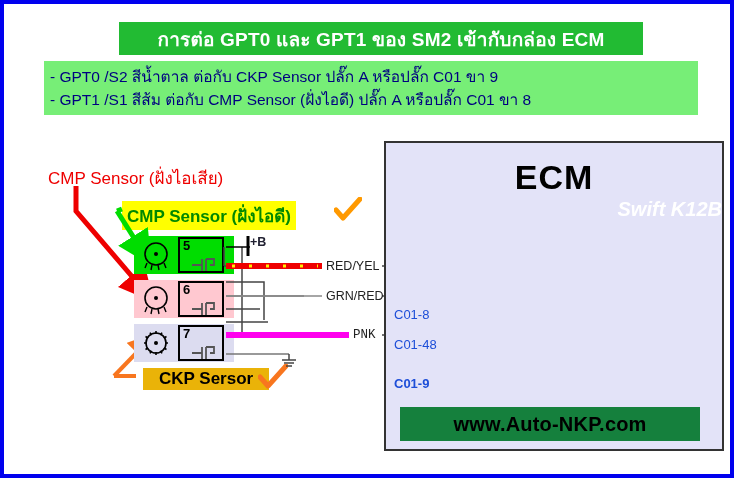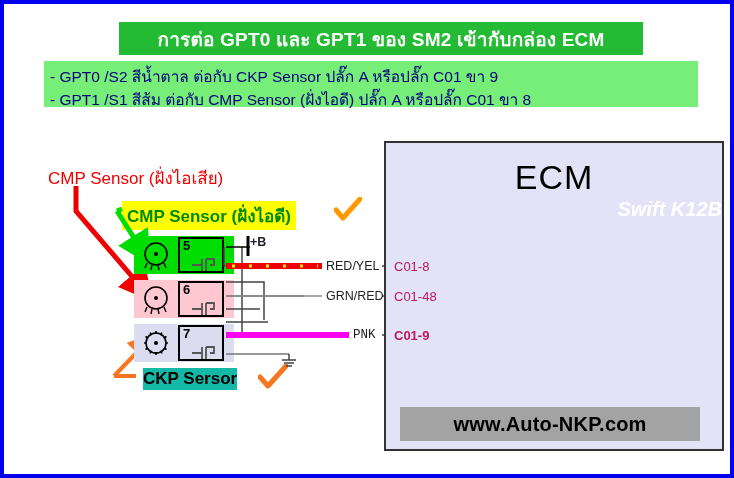--- a/index.html
+++ b/index.html
@@ -14,21 +14,21 @@
   
   .title-bar{
     position:absolute;left:115px;top:18px;width:524px;height:33px;
     background:#22bb33;display:flex;align-items:center;justify-content:center;
   }
   .title-bar .t{
     color:#ffffff;font-weight:bold;font-size:19px;letter-spacing:.2px;
     white-space:nowrap;
   }
   .note-box{
-    position:absolute;left:40px;top:57px;width:654px;height:46px;
+    position:absolute;left:40px;top:57px;width:654px;height:54px;
     background:#77ee77;padding:4px 6px 0 6px;box-sizing:border-box;
   }
   .note-line{
     color:#000080;font-size:15.5px;line-height:23px;white-space:nowrap;
     font-weight:normal;
   }
 
   
   .lbl-cmp-ex{
     position:absolute;left:44px;top:160px;
@@ -39,22 +39,22 @@
     position:absolute;left:118px;top:197px;
     background:#ffff00;color:#008800;font-weight:bold;font-size:17px;
     padding:1px 5px;white-space:nowrap;
   }
   .chk-green{
     position:absolute;left:330px;top:193px;width:28px;height:26px;
   }
   
   .lbl-ckp{
     position:absolute;left:139px;top:364px;
-    background:#14b8a6;color:#000000;font-weight:bold;font-size:17px;
-    padding:1px 0;white-space:nowrap;
+    background:#eab308;color:#000000;font-weight:bold;font-size:17px;
+    padding:1px 16px;white-space:nowrap;
   }
   .chk-orange{
     position:absolute;left:254px;top:360px;width:30px;height:27px;
   }
 
   
   .arrow-svg{position:absolute;left:0;top:0;width:734px;height:478px;
              pointer-events:none;}
 
   
@@ -68,41 +68,41 @@
   .conn-box{position:absolute;left:44px;top:1px;width:46px;height:36px;
             border:2px solid #000;background:transparent;box-sizing:border-box;}
   .conn-num{position:absolute;left:3px;top:0px;font-size:13px;font-weight:bold;
             color:#000;line-height:13px;}
 
   .wire-label{
     position:absolute;font-size:12.5px;color:#222;font-weight:normal;
     white-space:nowrap;text-align:left;
   }
   .pin-label{
-    position:absolute;font-size:13px;color:#be185d;white-space:nowrap;
+    position:absolute;font-size:13px;color:#1d4ed8;white-space:nowrap;margin-top:48px;
   }
   .plus-b{position:absolute;left:246px;top:231px;font-size:12.5px;color:#223;
           font-weight:bold;}
 
   
   .ecm{
     position:absolute;left:380px;top:137px;width:340px;height:310px;
     background:#e3e3f8;border:2px solid #333;box-sizing:border-box;
   }
   .ecm-title{
     position:absolute;left:0;top:15px;width:100%;text-align:center;
-    font-size:34px;font-weight:normal;color:#000;letter-spacing:1px;
+    font-size:34px;font-weight:bold;color:#000;letter-spacing:1px;
   }
   .ecm-sub{
     position:absolute;left:0;top:55px;width:100%;text-align:right;
     font-size:20px;font-weight:bold;font-style:italic;color:#ffffff;
   }
   .banner{
     position:absolute;left:14px;bottom:8px;width:300px;height:34px;
-    background:#a3a3a3;display:flex;align-items:center;justify-content:center;
+    background:#15803d;display:flex;align-items:center;justify-content:center;
   }
   .banner span{font-size:20px;font-weight:bold;color:#000;letter-spacing:.2px;}
 </style>
 </head>
 <body>
 
 <div class="page">
 
   <div class="title-bar">
     <div class="t">การต่อ GPT0 และ GPT1 ของ SM2 เข้ากับกล่อง ECM</div>

